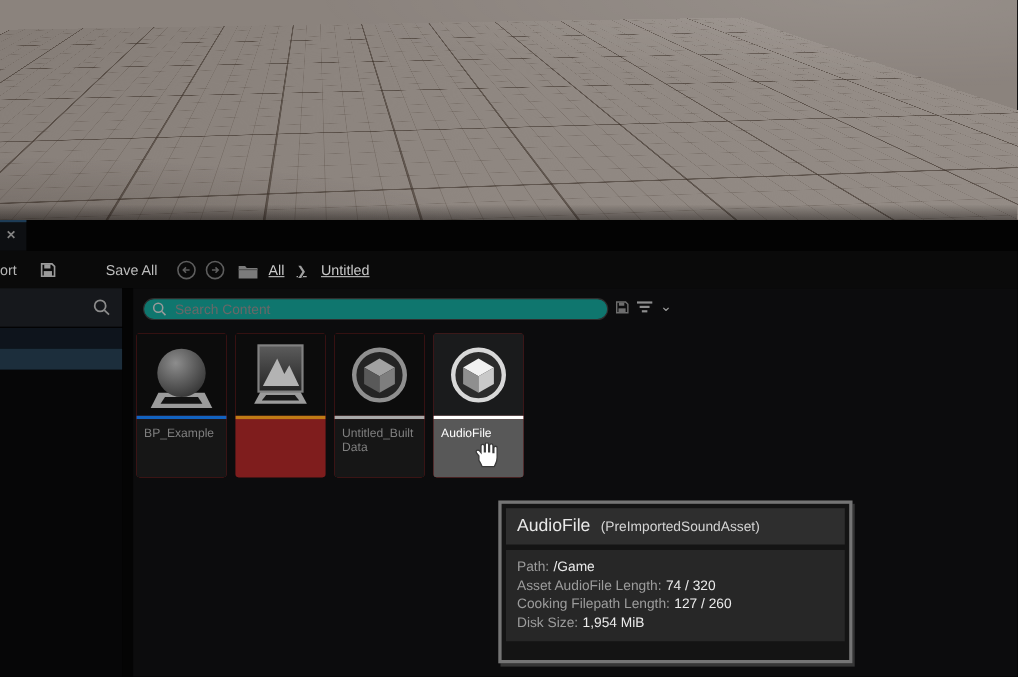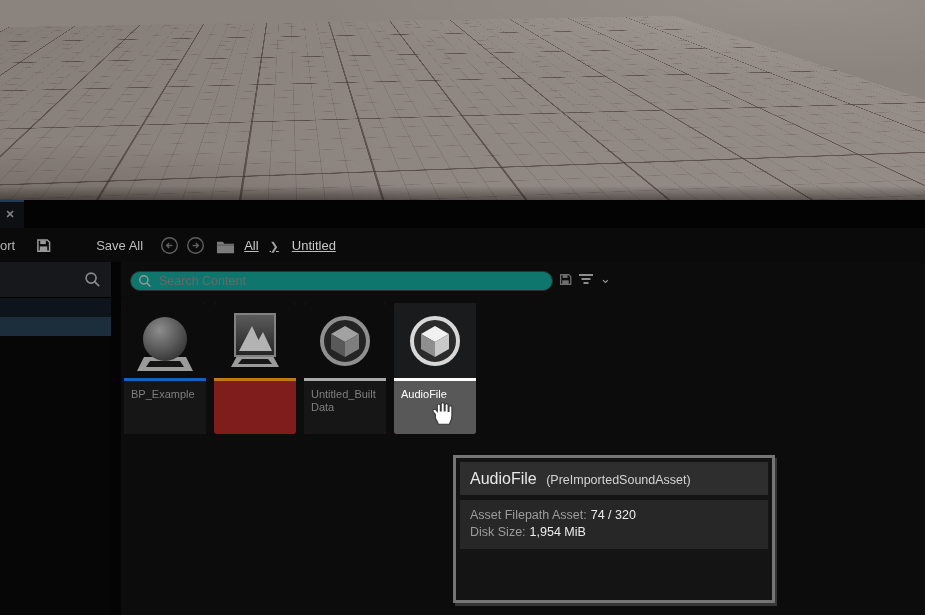--- a/index.html
+++ b/index.html
@@ -240,21 +240,27 @@
     </div>
   </div>
 
   <div class="tooltip">
     <div class="tt-title">
       <span class="tt-name">AudioFile</span>
       <span class="tt-sub">(PreImportedSoundAsset)</span>
     </div>
     <div class="tt-body">
       <div class="tt-row">
-        <span class="lab">Asset Filepath Asset:</span><span class="val">74 / 320</span>
+        <span class="lab">Path:</span><span class="val">/Game</span>
+      </div>
+      <div class="tt-row">
+        <span class="lab">Asset AudioFile Length:</span><span class="val">74 / 320</span>
+      </div>
+      <div class="tt-row">
+        <span class="lab">Cooking Filepath Length:</span><span class="val">127 / 260</span>
       </div>
       <div class="tt-row">
         <span class="lab">Disk Size:</span><span class="val">1,954 MiB</span>
       </div>
     </div>
   </div>
 
   <div class="cursor">
     <svg width="24" height="26" viewBox="0 0 20 22">
       <path d="M4.4 12.2 L2.6 10 c-.8-1-.1-2.2 1-2.2 .5 0 1 .2 1.3.6 l1.1 1.3 V4.8 c0-.8.6-1.4 1.3-1.4 .7 0 1.3.6 1.3 1.4 V9.2 h.7 V3.6 c0-.8.6-1.4 1.3-1.4 .7 0 1.3.6 1.3 1.4 V9.2 h.7 V4.4 c0-.8.6-1.4 1.3-1.4 .7 0 1.3.6 1.3 1.4 V9.7 h.7 V6.2 c0-.8.6-1.4 1.3-1.4 .7 0 1.2.6 1.2 1.4 v7.2 c0 2.6-.8 4.6-1.8 6.3 l-.4.8 H6.9 c-.6-1.7-1.4-3.2-2.5-4.9 z" fill="#ffffff" stroke="#3a3a3a" stroke-width="1"></path>

